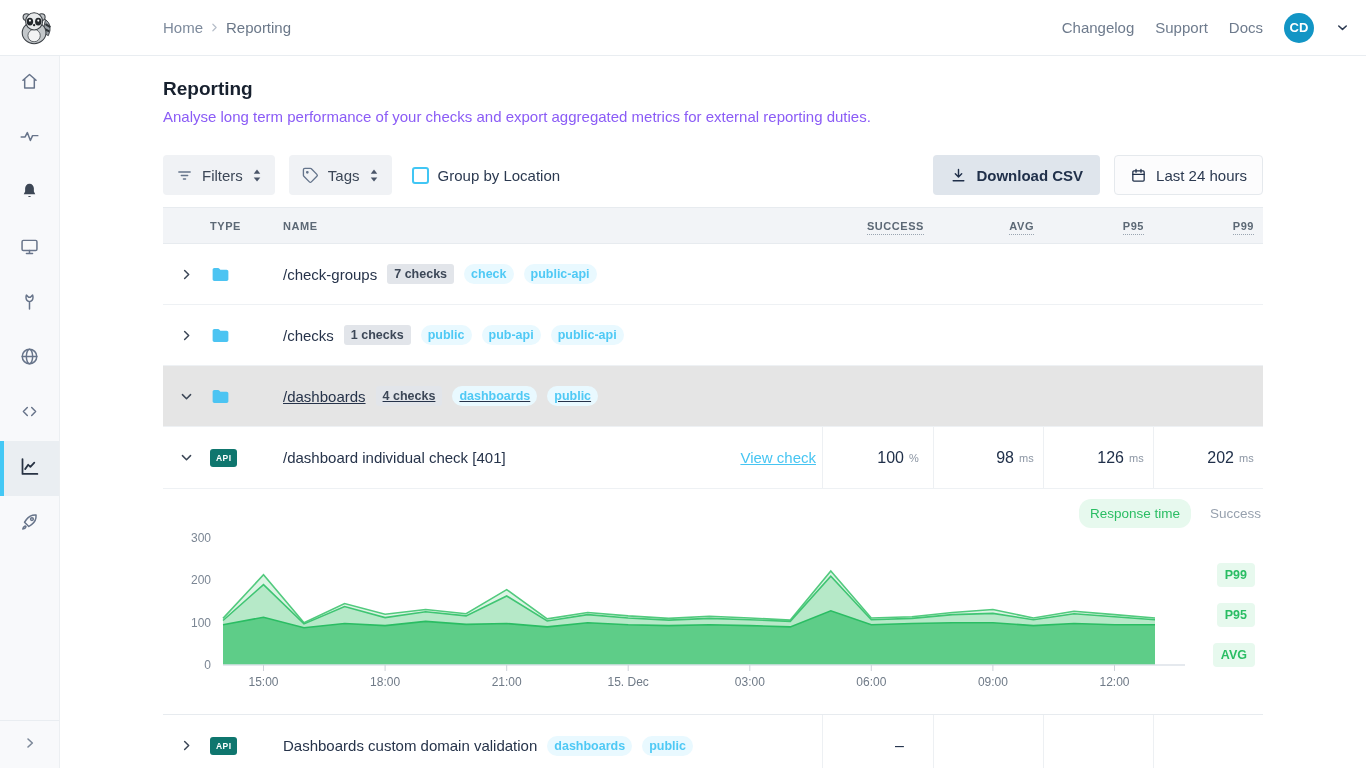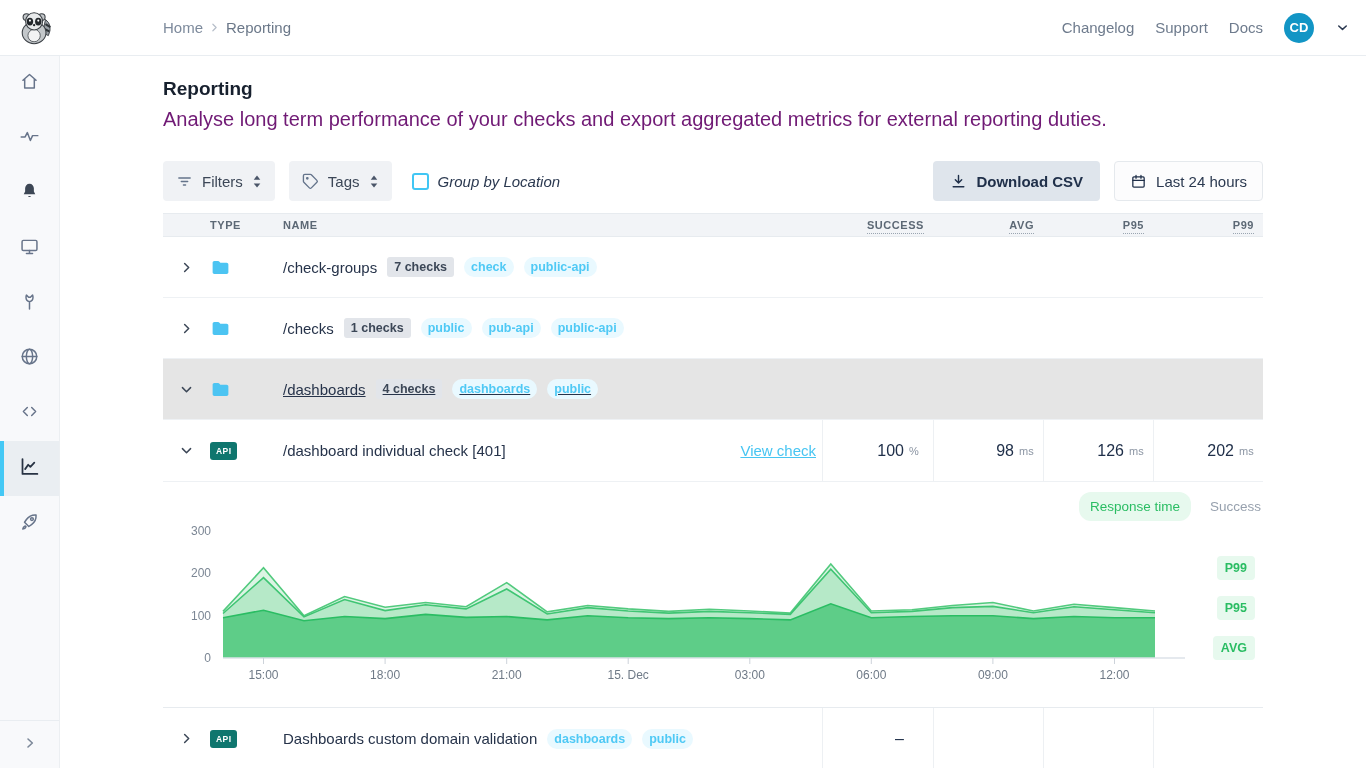--- a/index.html
+++ b/index.html
@@ -23,37 +23,37 @@
     border-right:1px solid #eceff2; display:flex; flex-direction:column; z-index:10; }
   .side-item { position:relative; height:55px; display:flex; align-items:center; justify-content:center; cursor:pointer; }
   .side-item.active { background:#eaeef2; }
   .side-item.active::before { content:''; position:absolute; left:0; top:0; bottom:0; width:4px; background:#44c8f5; }
   .side-bottom { margin-top:auto; height:48px; border-top:1px solid #e9edf1;
     display:flex; align-items:center; justify-content:center; cursor:pointer; }
 
   
   .main { position:absolute; top:56px; left:60px; right:0; bottom:0; padding:22px 103px 0; overflow:hidden; background:#fff; }
   .page-title { font-size:19px; font-weight:700; color:#17202e; }
-  .page-subtitle { margin-top:8px; font-size:20px; color:#701a75; }
+  .page-subtitle { margin-top:8px; font-size:15px; color:#8b5cf6; }
 
   
   .toolbar { margin-top:30px; display:flex; align-items:center; gap:14px; }
   .btn { height:40px; border:none; border-radius:4px; display:inline-flex; align-items:center; gap:9px;
     font-family:inherit; font-size:15px; cursor:pointer; }
   .btn-ghost { background:#f0f2f5; color:#3c4757; padding:0 13px; }
-  .chk-wrap { display:flex; align-items:center; gap:9px; margin-left:6px; font-size:15px; color:#2b3950; cursor:pointer;font-style:italic; }
+  .chk-wrap { display:flex; align-items:center; gap:9px; margin-left:6px; font-size:15px; color:#2b3950; cursor:pointer; }
   .checkbox { width:17px; height:17px; border:2px solid #41c6f4; border-radius:3px; background:#fff; }
   .toolbar-right { margin-left:auto; display:flex; gap:14px; }
   .btn-download { background:#dfe5ec; color:#20304a; font-weight:700; padding:0 17px; }
   .btn-range { background:#fcfcfd; border:1px solid #e5e9ed; color:#2b3950; padding:0 15px; }
 
   
   .rtable { margin-top:12px; }
   .grid7 { display:grid; grid-template-columns:47px 73px 1fr 111px 110px 110px 110px; align-items:center; }
-  .thead { height:24px; background:#f2f4f7; border-top:1px solid #e7ebef; border-bottom:1px solid #e7ebef;
+  .thead { height:37px; background:#f2f4f7; border-top:1px solid #e7ebef; border-bottom:1px solid #e7ebef;
     font-size:11px; font-weight:700; letter-spacing:.05em; color:#5c6875; text-transform:uppercase; }
   .th-num { text-align:right; padding-right:9px; cursor:pointer; }
   .th-num span { border-bottom:1px dotted #9aa5b1; padding-bottom:2px; }
   .trow { height:61px; border-bottom:1px solid #eef1f4; background:#fff; }
   .trow.highlight { background:#e5e5e5;text-decoration:underline; }
   .c-chev { display:flex; justify-content:center; cursor:pointer; }
   .c-type { display:flex; align-items:center; }
   .c-name { display:flex; align-items:center; gap:10px; font-size:15px; color:#26334a; padding-right:6px; }
   .count-badge { background:#e2e5ea; color:#3c4757; font-size:12.5px; font-weight:700; padding:3px 7px; border-radius:3px; }
   .tag { background:#e9f9ff; color:#4fc9f5; font-size:12.5px; font-weight:700; padding:3px 7px; border-radius:10px; cursor:pointer; }

